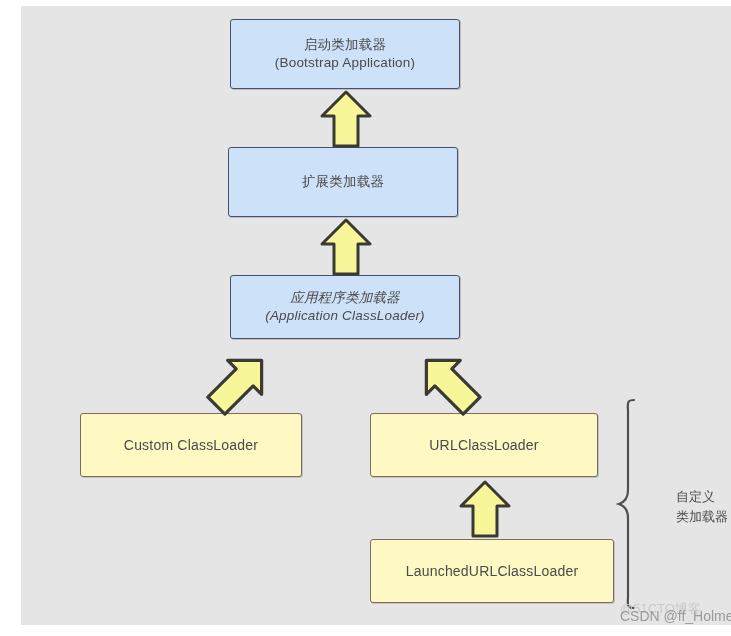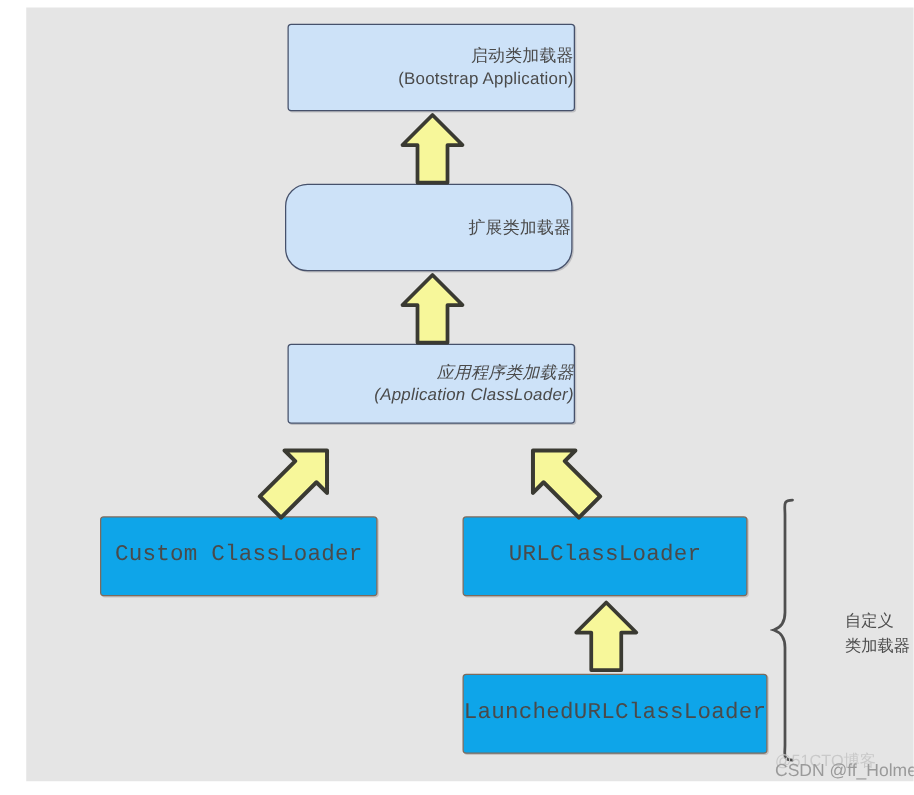--- a/index.html
+++ b/index.html
@@ -49,32 +49,30 @@
     letter-spacing: 0.2px;
   }
   .node .l1 { display: block; }
   .node .l2 { display: block; }
 
   .node.blue {
     background: #cde2f8;
     border: 1.6px solid #46516b;
     box-shadow: 1px 1px 0 rgba(120,120,130,0.35);
     font-size: 13.5px;
-    align-items: flex-end;
   }
   .node.peach {
-    background: #0ea5e9;
+    background: #fef9c3;
     border: 1.6px solid #7d6b5d;
     box-shadow: 1px 1px 0 rgba(140,130,125,0.35);
-    font-size: 18px;
-    font-family: Liberation Mono, monospace;
+    font-size: 14px;
   }
 
   #node-bootstrap   { left: 230px; top: 19px;  width: 230px; height: 70px; }
-  #node-extension   { left: 228px; top: 147px; width: 230px; height: 70px; border-radius: 18px; }
+  #node-extension   { left: 228px; top: 147px; width: 230px; height: 70px; }
   #node-application { left: 230px; top: 275px; width: 230px; height: 64px; font-style: italic; }
   #node-custom      { left: 80px;  top: 413px; width: 222px; height: 64px; }
   #node-url         { left: 370px; top: 413px; width: 228px; height: 64px; align-items: center; }
   #node-launched    { left: 370px; top: 539px; width: 244px; height: 64px; }
 
   
   .arrow {
     position: absolute;
     pointer-events: none;
   }

